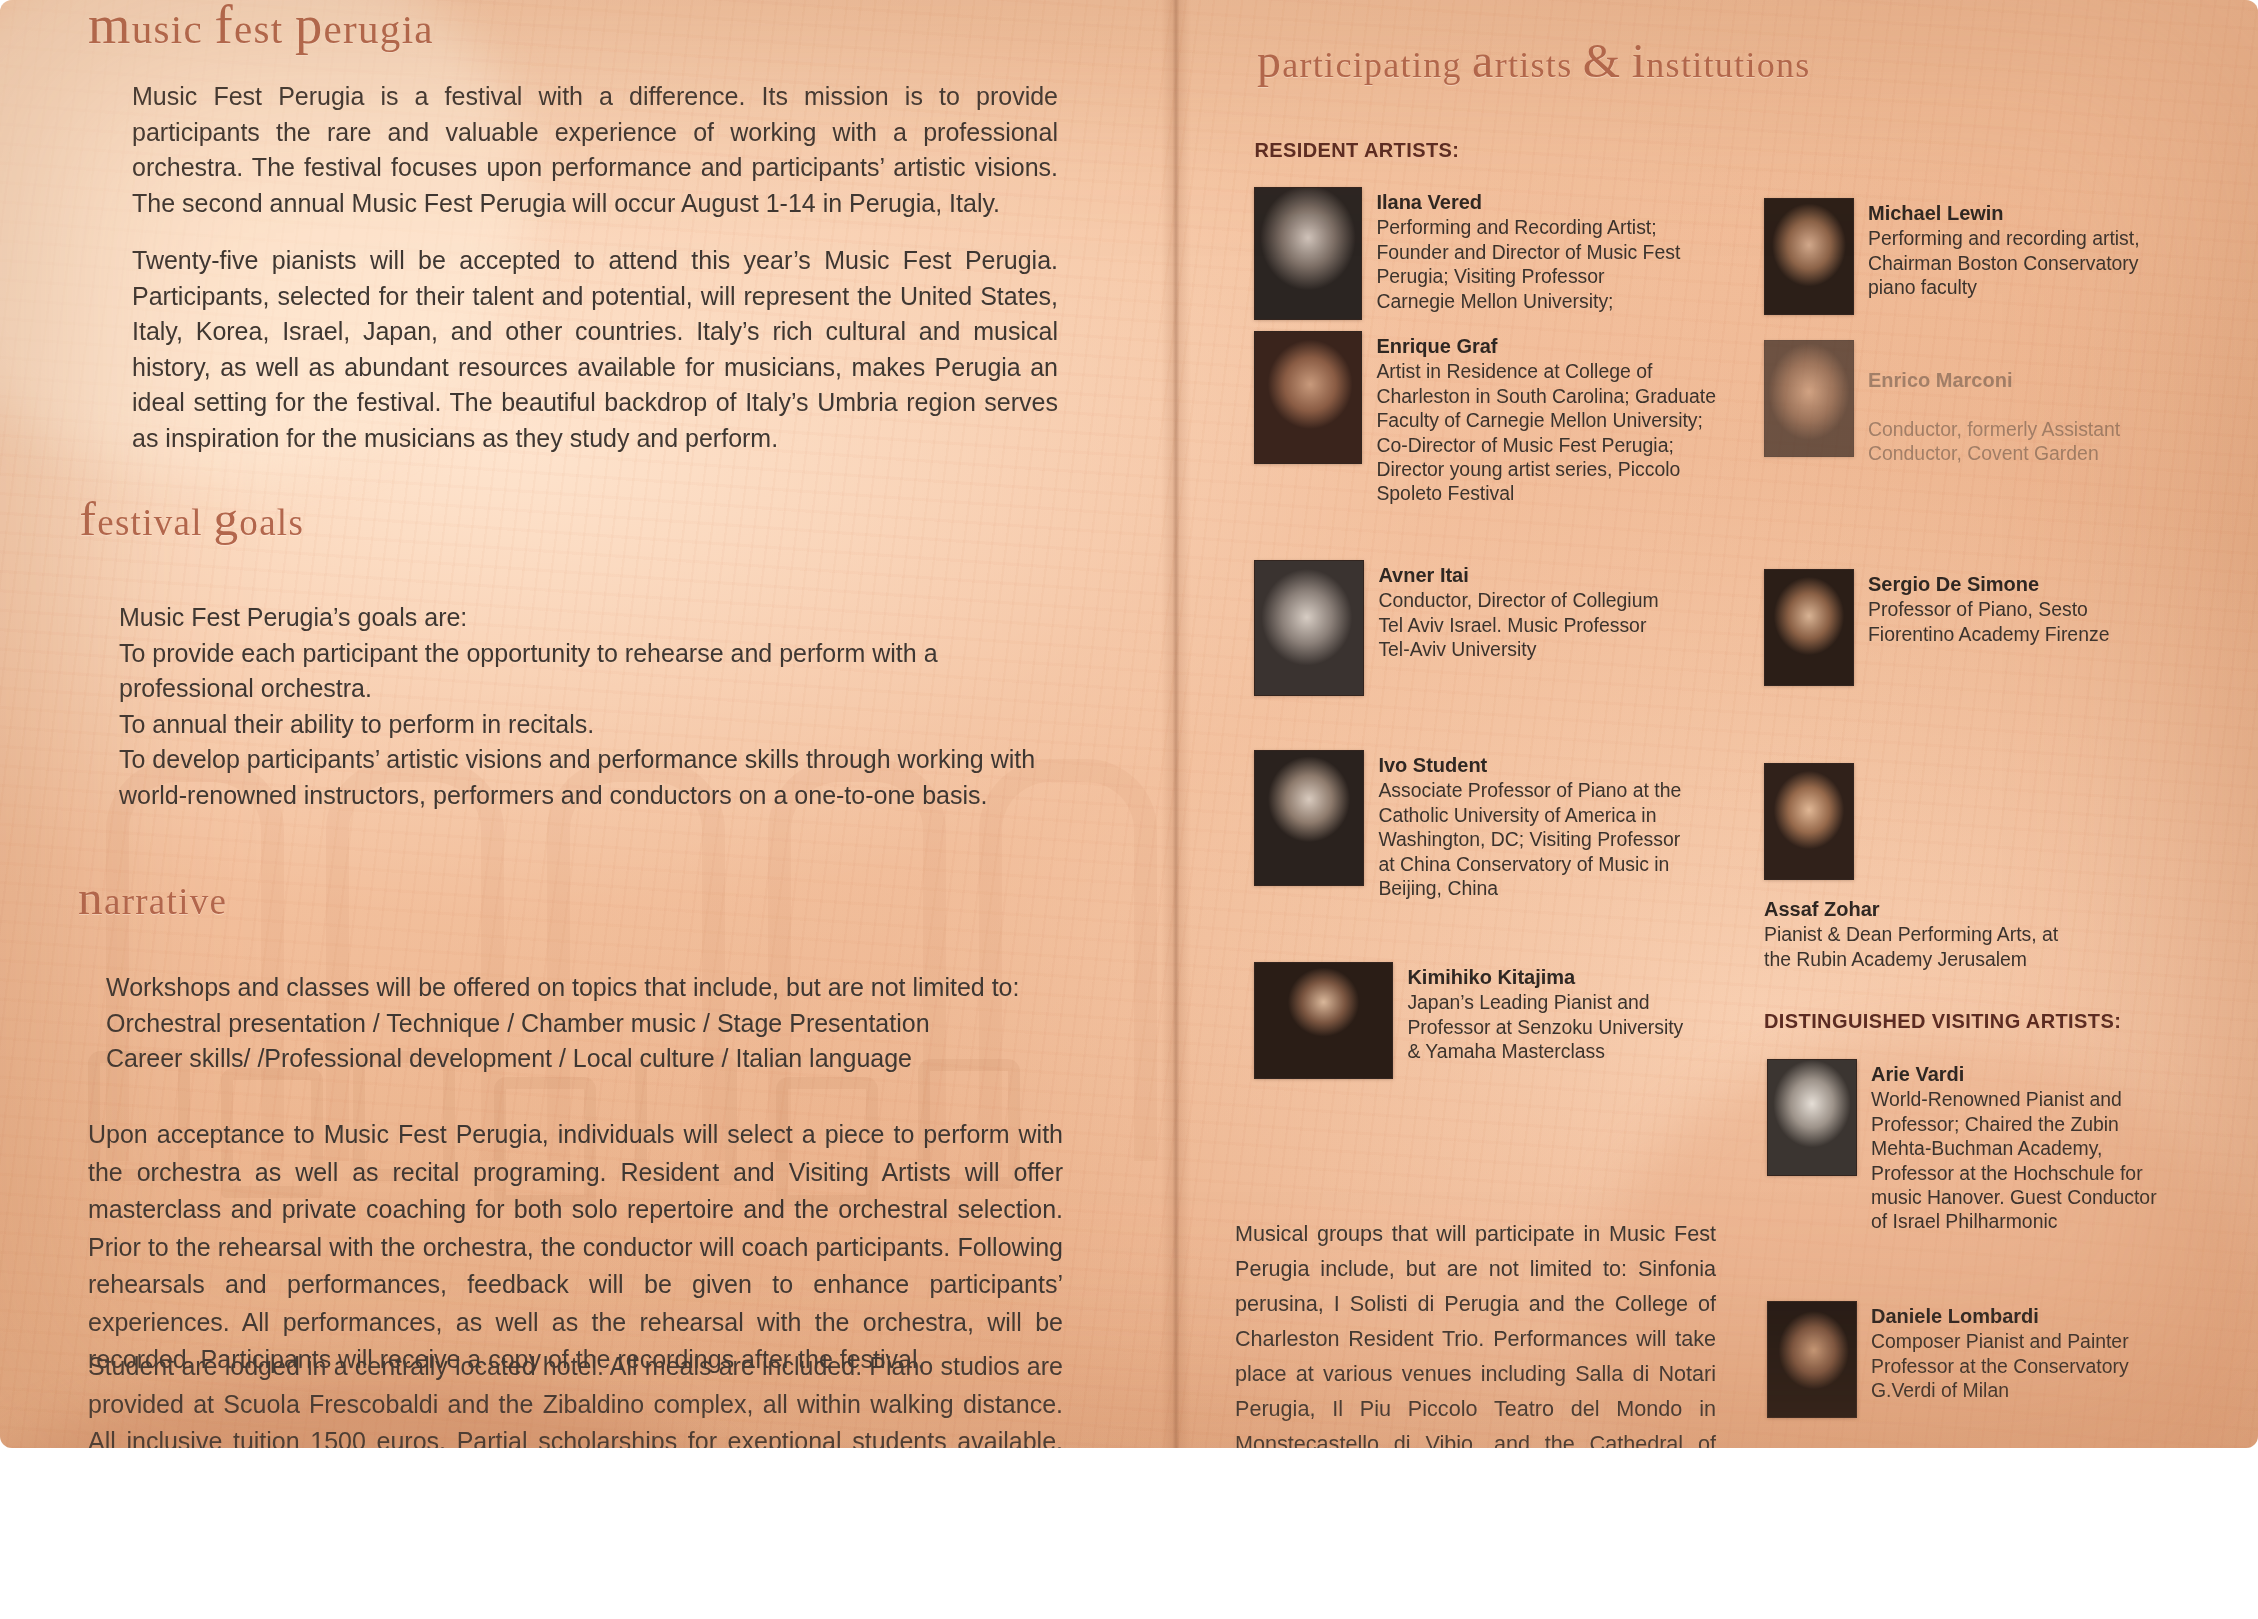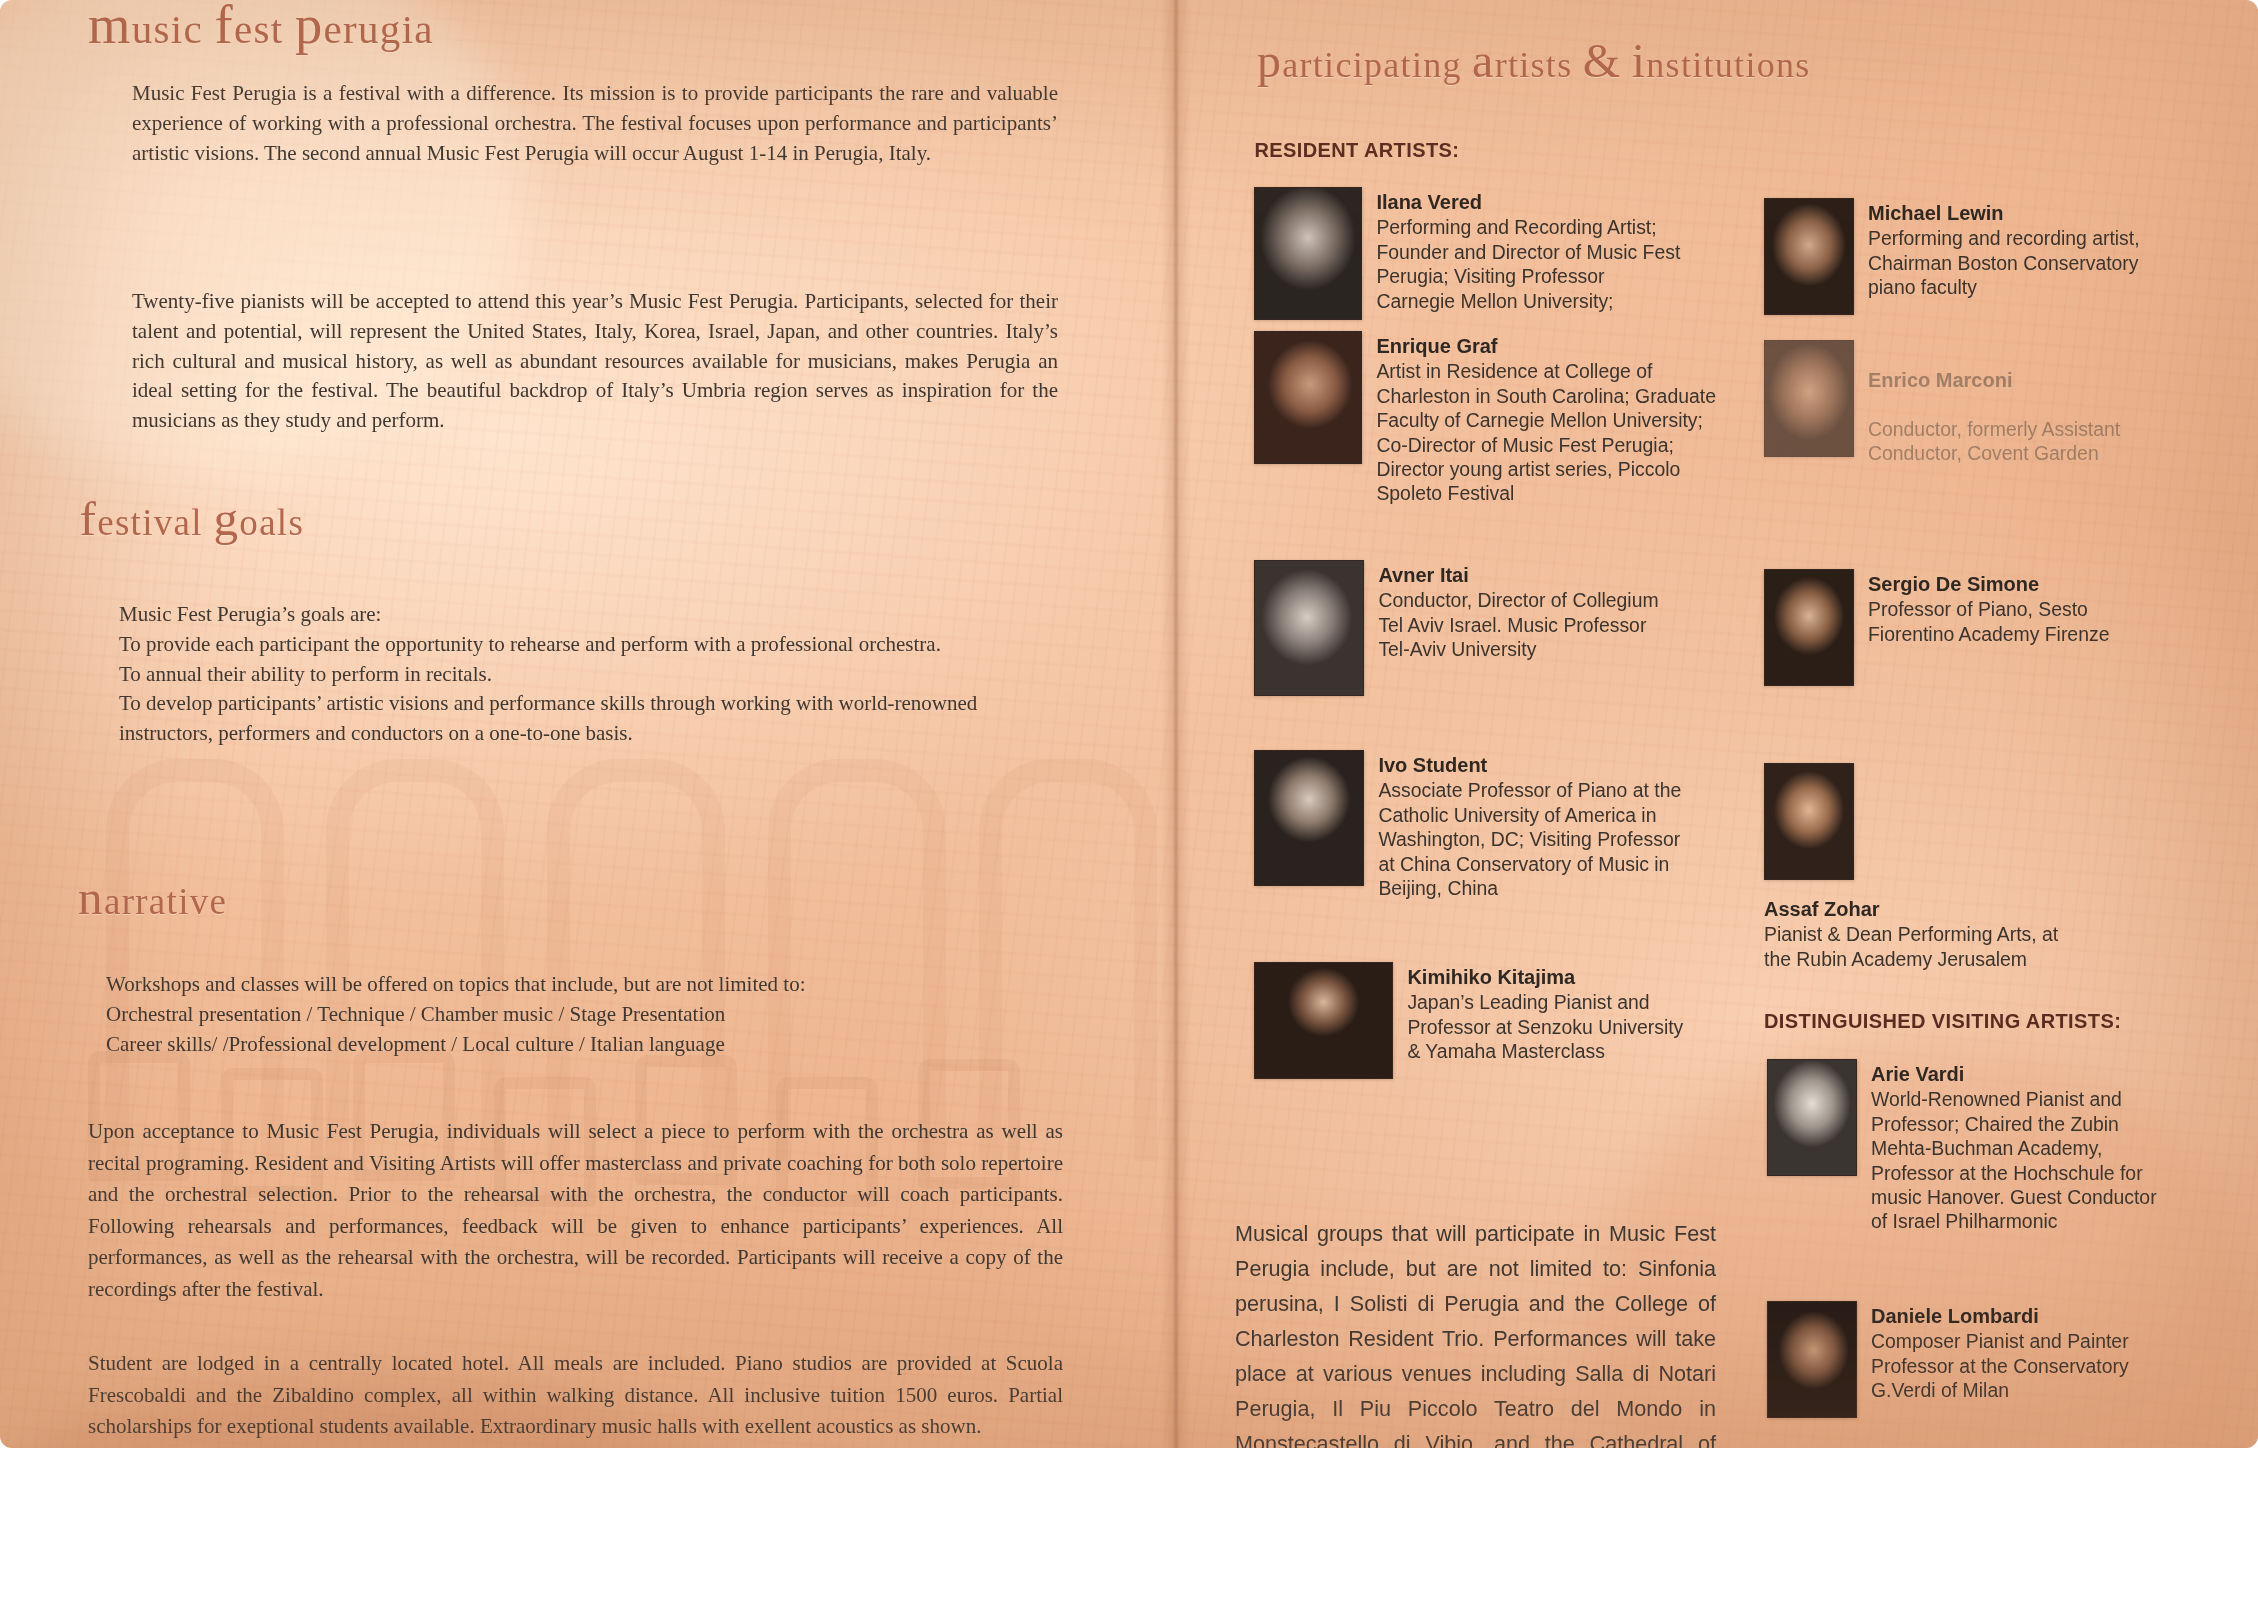--- a/index.html
+++ b/index.html
@@ -86,23 +86,23 @@
     font-family: "Liberation Serif", serif;
     font-weight: 400;
     color: #b3674d;
     letter-spacing: 1.3px;
     text-shadow: 0 0.9px 0 rgba(255,240,228,0.5);
   }
   .heading .cap {
     font-size: 1.33em;
   }
   .body-text {
-    font-family: Liberation Serif, serif;
+    font-family: Liberation Sans, sans-serif;
     color: #3e3732;
-    font-size: 21px;
+    font-size: 25px;
     line-height: 1.42;
   }
   .left-col {
     position: absolute;
     left: 53px;
     top: 0;
     width: 1041px;
   }
   .para {
     margin: 0 0 23px 0;
@@ -218,21 +218,21 @@
   <div class="left-col">
 
     <h1 class="heading" style="position:absolute; left:35px; top:-7px; font-size:41px;">
       <span style="text-transform:lowercase;"><span class="cap">M</span><span>usic</span> <span class="cap">F</span><span>est</span> <span class="cap">P</span><span>erugia</span></span>
     </h1>
 
     <div class="body-text" style="position:absolute; left:79px; top:79px; width:926px;">
       <p class="para">Music Fest Perugia is a festival with a difference. Its mission is to provide participants the rare and valuable experience of working with a professional orchestra. The festival focuses upon performance and participants’ artistic visions. The second annual Music Fest Perugia will occur August 1-14 in Perugia, Italy.</p>
     </div>
 
-    <div class="body-text" style="position:absolute; left:79px; top:243px; width:926px;margin-top:44px;">
+    <div class="body-text" style="position:absolute; left:79px; top:243px; width:926px;">
       <p class="para">Twenty-five pianists will be accepted to attend this year’s Music Fest Perugia. Participants, selected for their talent and potential, will represent the United States, Italy, Korea, Israel, Japan, and other countries. Italy’s rich cultural and musical history, as well as abundant resources available for musicians, makes Perugia an ideal setting for the festival. The beautiful backdrop of Italy’s Umbria region serves as inspiration for the musicians as they study and perform.</p>
     </div>
 
     <h1 class="heading" style="position:absolute; left:26.5px; top:490px; font-size:37px;">
       <span style="text-transform:lowercase;"><span class="cap">F</span><span>estival</span> <span class="cap">G</span><span>oals</span></span>
     </h1>
 
     <div class="body-text" style="position:absolute; left:66px; top:600px; width:935px;">
       <p class="goal-line">Music Fest Perugia’s goals are:</p>
       <p class="goal-line">To provide each participant the opportunity to rehearse and perform with a professional orchestra.</p>

